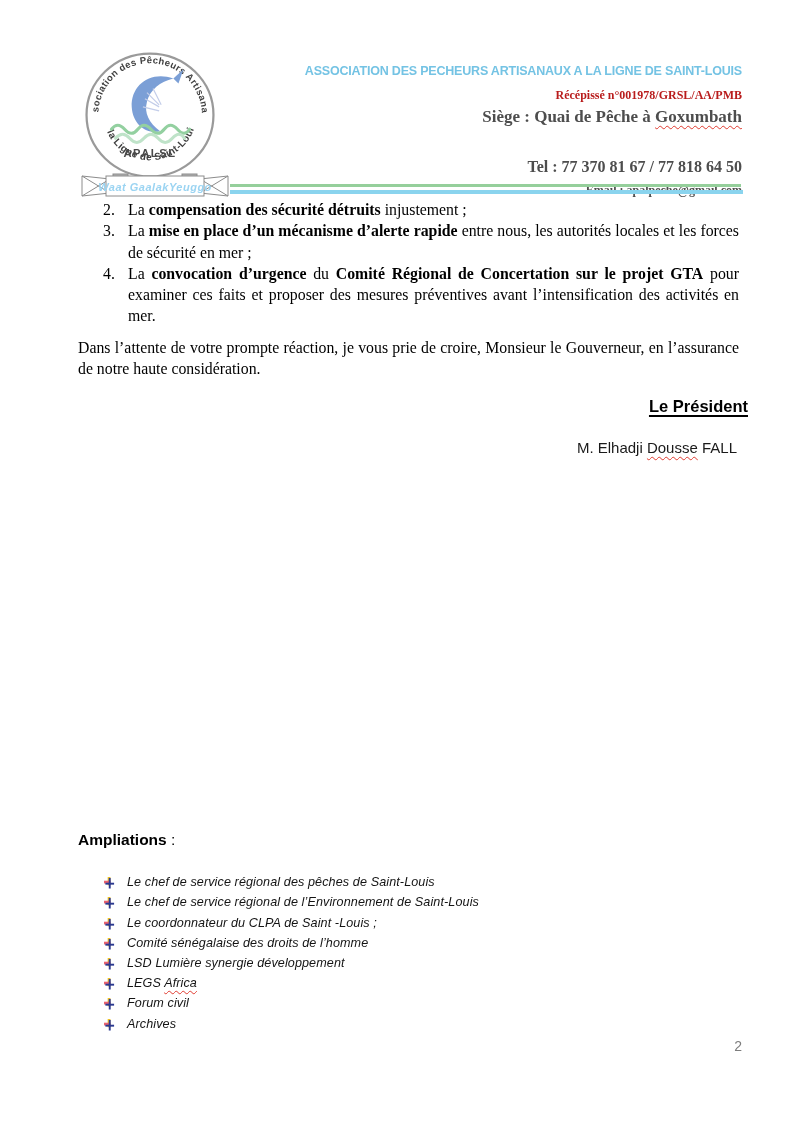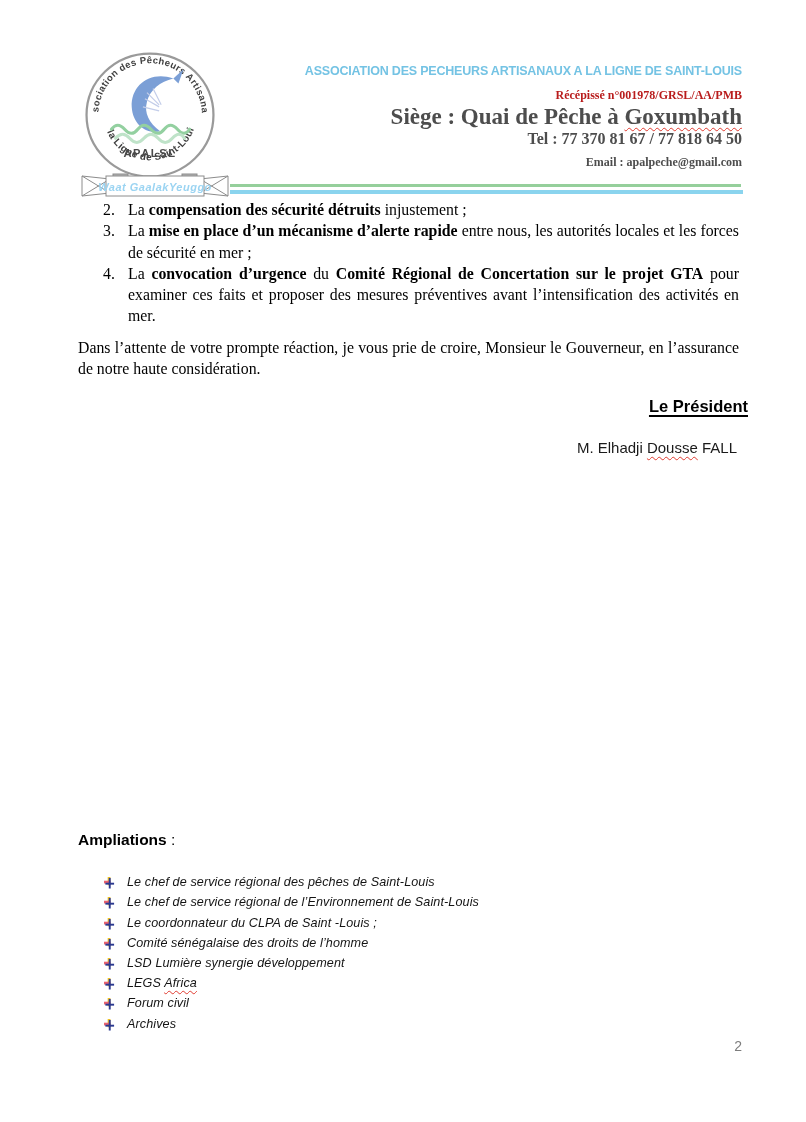--- a/index.html
+++ b/index.html
@@ -24,22 +24,22 @@
   .ribbon-shapes polygon,.ribbon-shapes rect{fill:#fff;stroke:#8c8c8c;stroke-width:1;}
   .ribbon-shapes line{stroke:#8c8c8c;stroke-width:1;}
   .ribbon-shapes rect.tab{fill:#b3b3b3;}
   .ribbon-text{font-family:"Liberation Sans",sans-serif;font-style:italic;font-weight:700;
                font-size:11px;fill:var(--ribbon-blue);letter-spacing:.5px;}
 
   .header-text{position:absolute;left:232px;top:63px;width:510px;text-align:right;color:#4d4d4d;}
   .lh-title{font-family:"Liberation Sans",sans-serif;font-weight:700;font-size:12.5px;
             letter-spacing:-0.2px;color:var(--title-blue);line-height:16px;margin-bottom:6px;}
   .lh-receipt{font-weight:600;font-size:12px;line-height:20px;color:#b91c1c;}
-  .lh-siege{font-weight:700;font-size:23px;line-height:23px;}
-  .lh-tel{font-weight:700;font-size:16px;line-height:22.5px;}
+  .lh-siege{font-weight:700;font-size:17px;line-height:23px;}
+  .lh-tel{font-weight:700;font-size:16px;line-height:22.5px;margin-top:28px;}
   .lh-email{font-weight:700;font-size:12px;line-height:22.5px;}
 
   .rule{position:absolute;}
   .rule-green{left:230px;top:184px;width:511px;height:3px;background:var(--line-green);}
   .rule-blue{left:230px;top:190px;width:513px;height:4px;background:var(--line-blue);}
 
   
   .demands-list{position:absolute;left:78px;top:199px;width:661px;
                 font-size:15.8px;line-height:21.3px;}
   .li{display:flex;padding-left:25px;}

